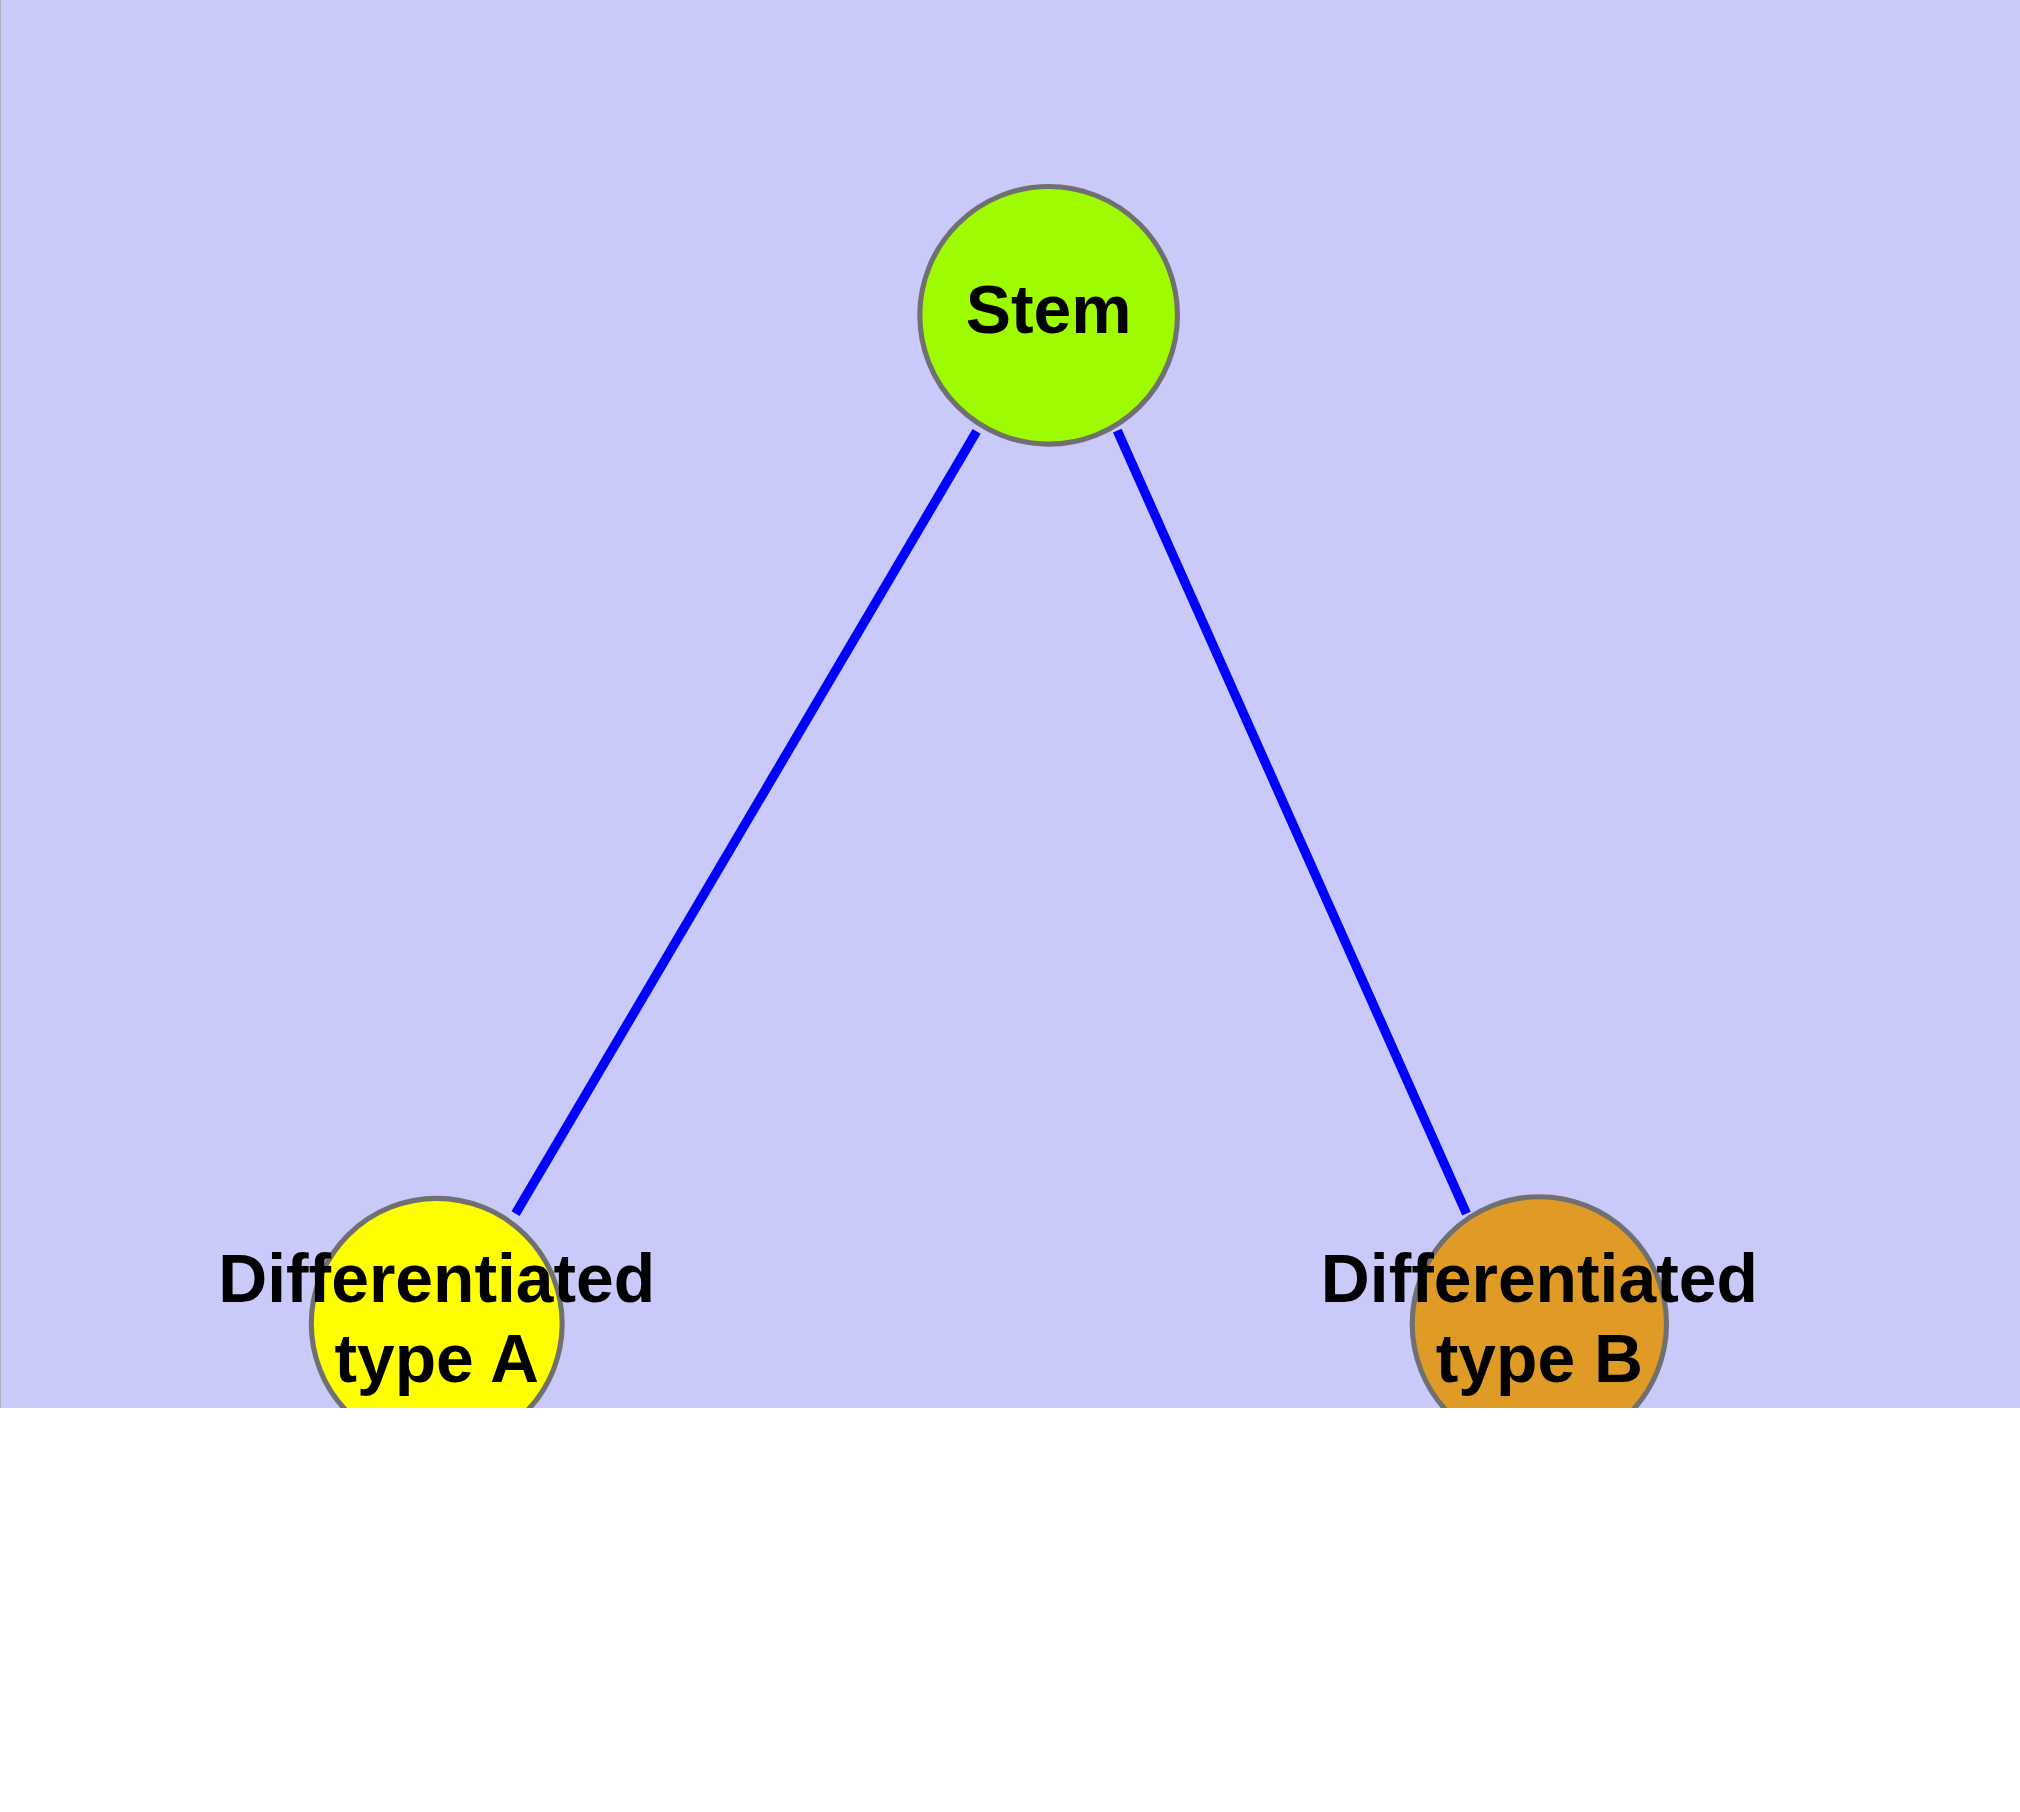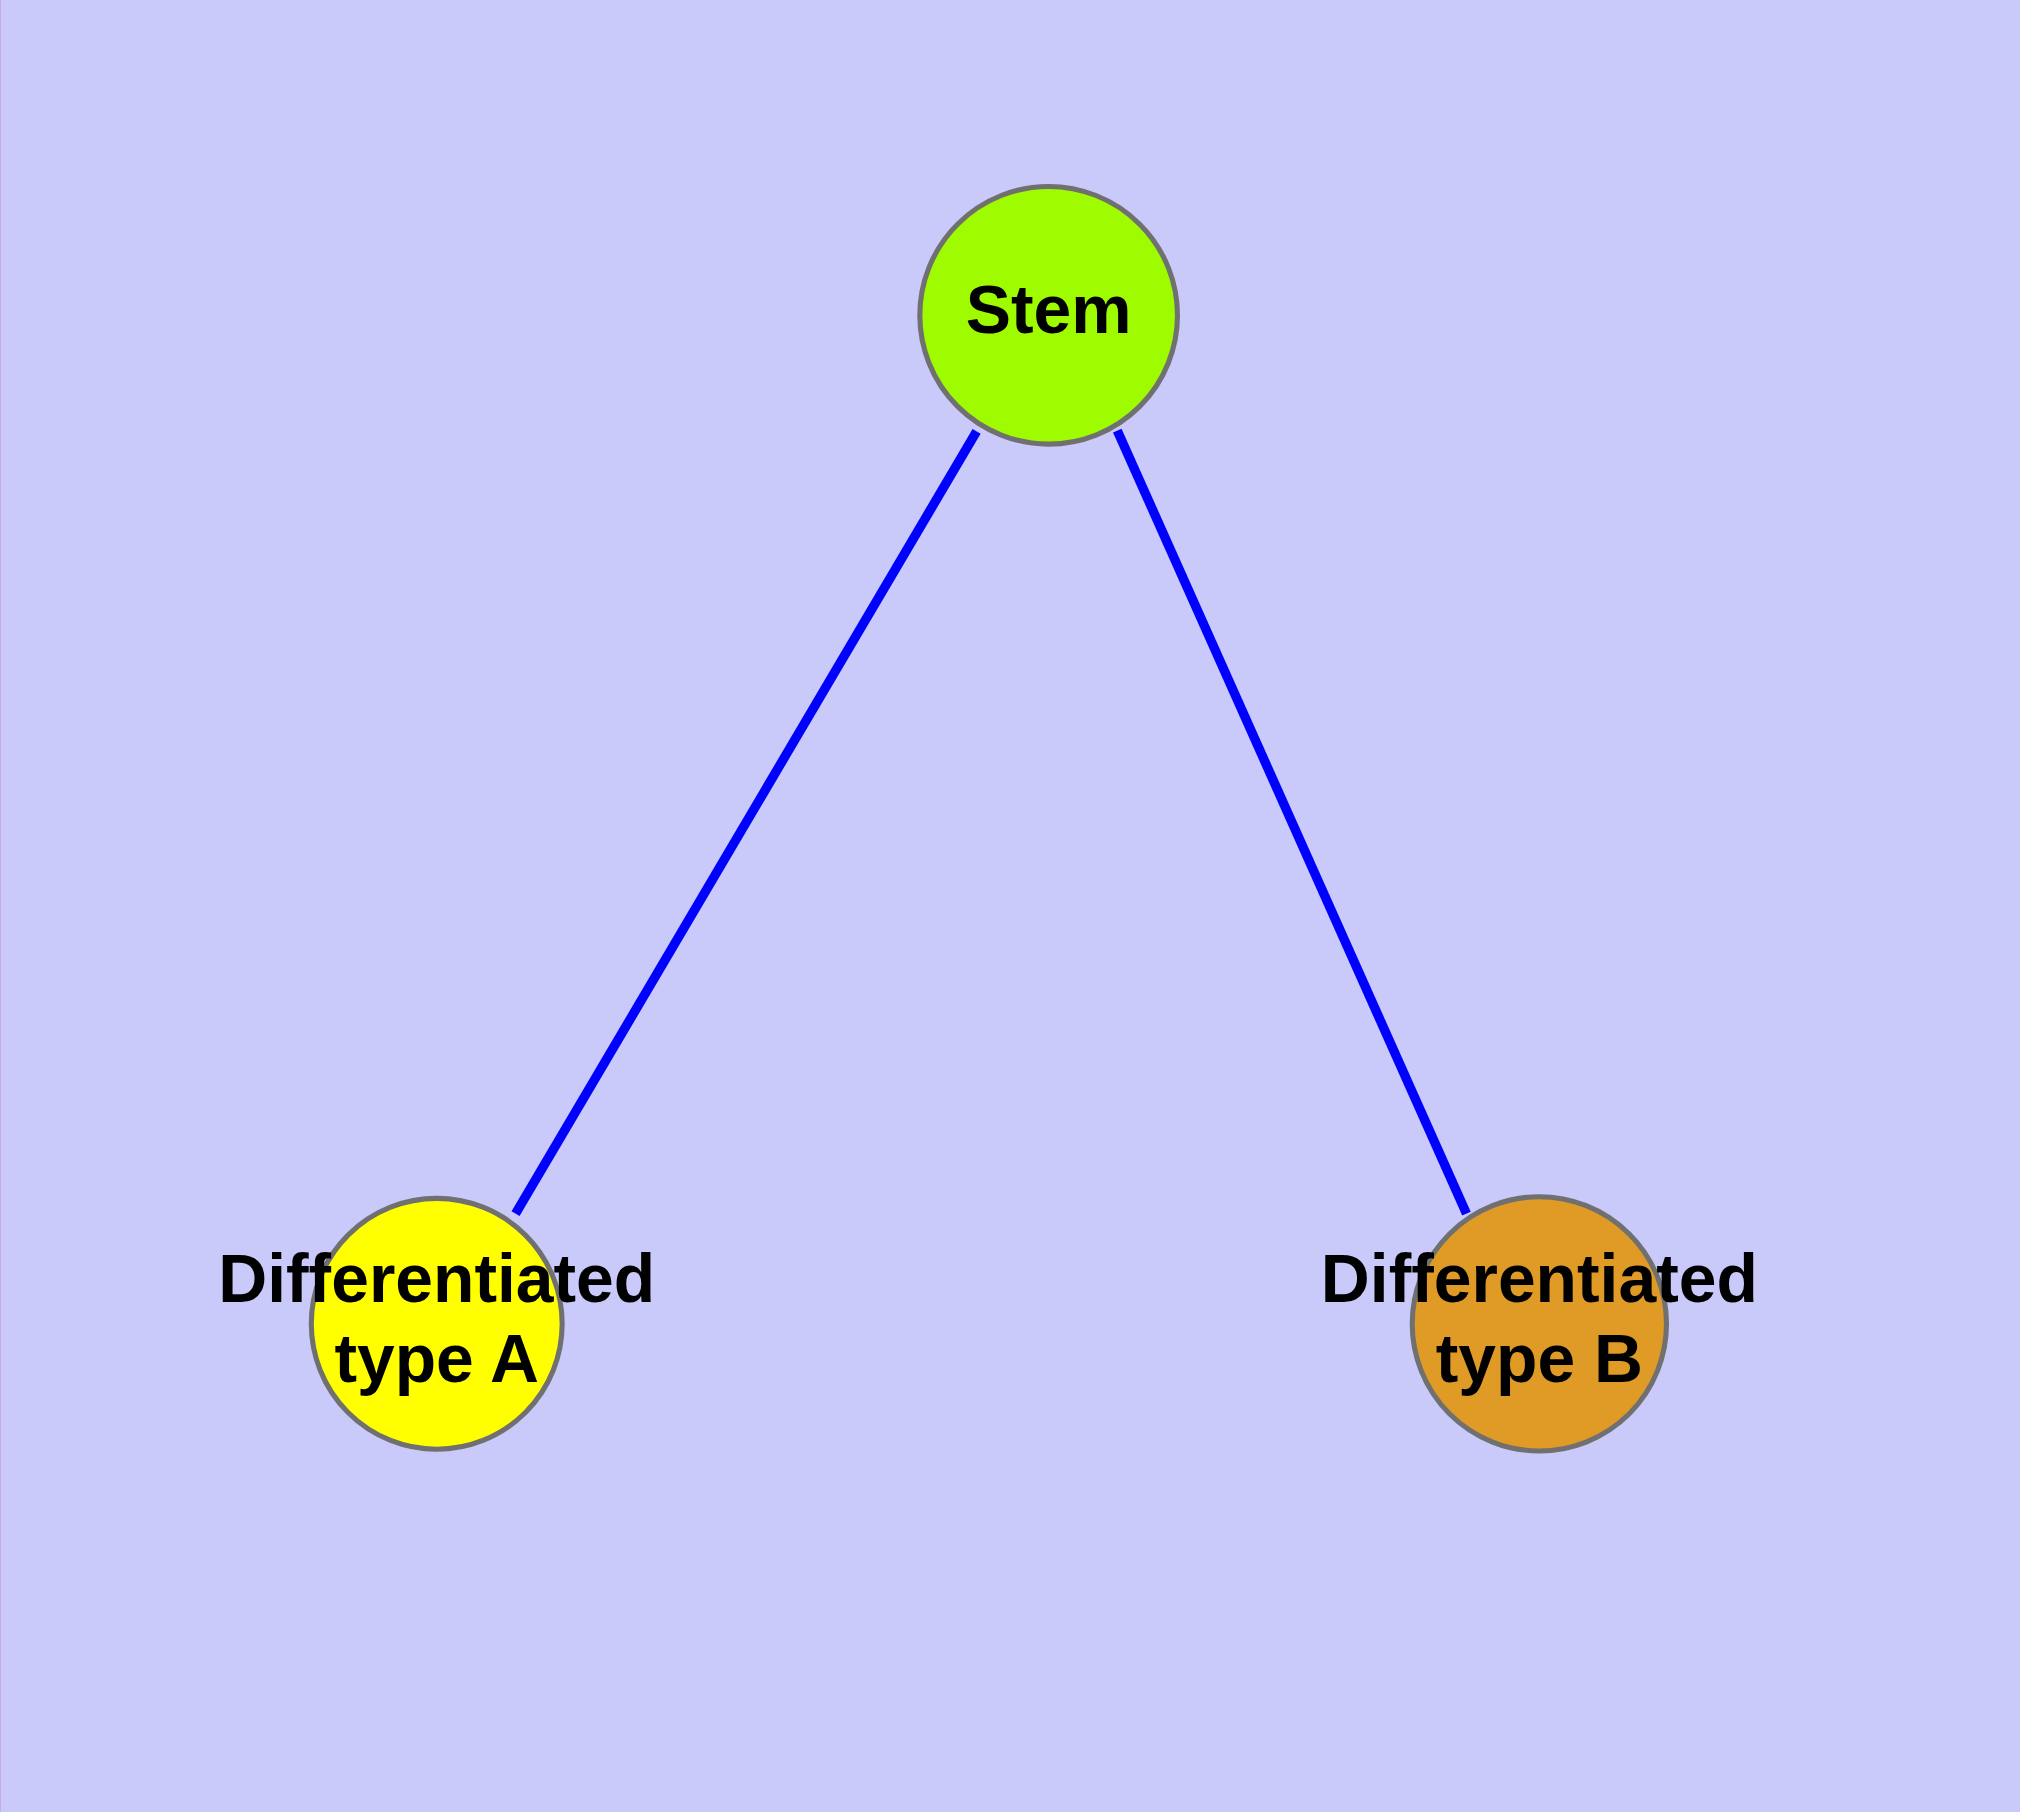--- a/index.html
+++ b/index.html
@@ -28,21 +28,21 @@
     text-anchor: middle;
     dominant-baseline: middle;
     font-family: "Liberation Sans", "DejaVu Sans", sans-serif;
     paint-order: normal;
     white-space: pre;
   }
 </style>
 </head>
 <body>
 
-<div id="canvas" style="width: 2021px; height: 1812px; background: #ec4899;">
+<div id="canvas" style="width: 2021px; height: 1408px; background: #4d7c0f;">
   <svg id="graph-svg" viewBox="0 0 2384 2138" xmlns="http://www.w3.org/2000/svg" style="width: 2021px; height: 1812px;">
 
     <rect id="bg-rect" x="0" y="0" width="2384" height="2138" fill="#C9C9FA"></rect>
 
     <g id="edges-layer">
         <line x1="1152" y1="509" x2="608" y2="1432" stroke="#0000FF" stroke-width="11" stroke-linecap="butt"></line>
         <line x1="1318" y1="508" x2="1730" y2="1432" stroke="#0000FF" stroke-width="11" stroke-linecap="butt"></line>
       </g>
     <g id="nodes-layer">
         <circle cx="1237" cy="372" r="152" fill="#9EFB00" stroke="#707070" stroke-width="6"></circle>

